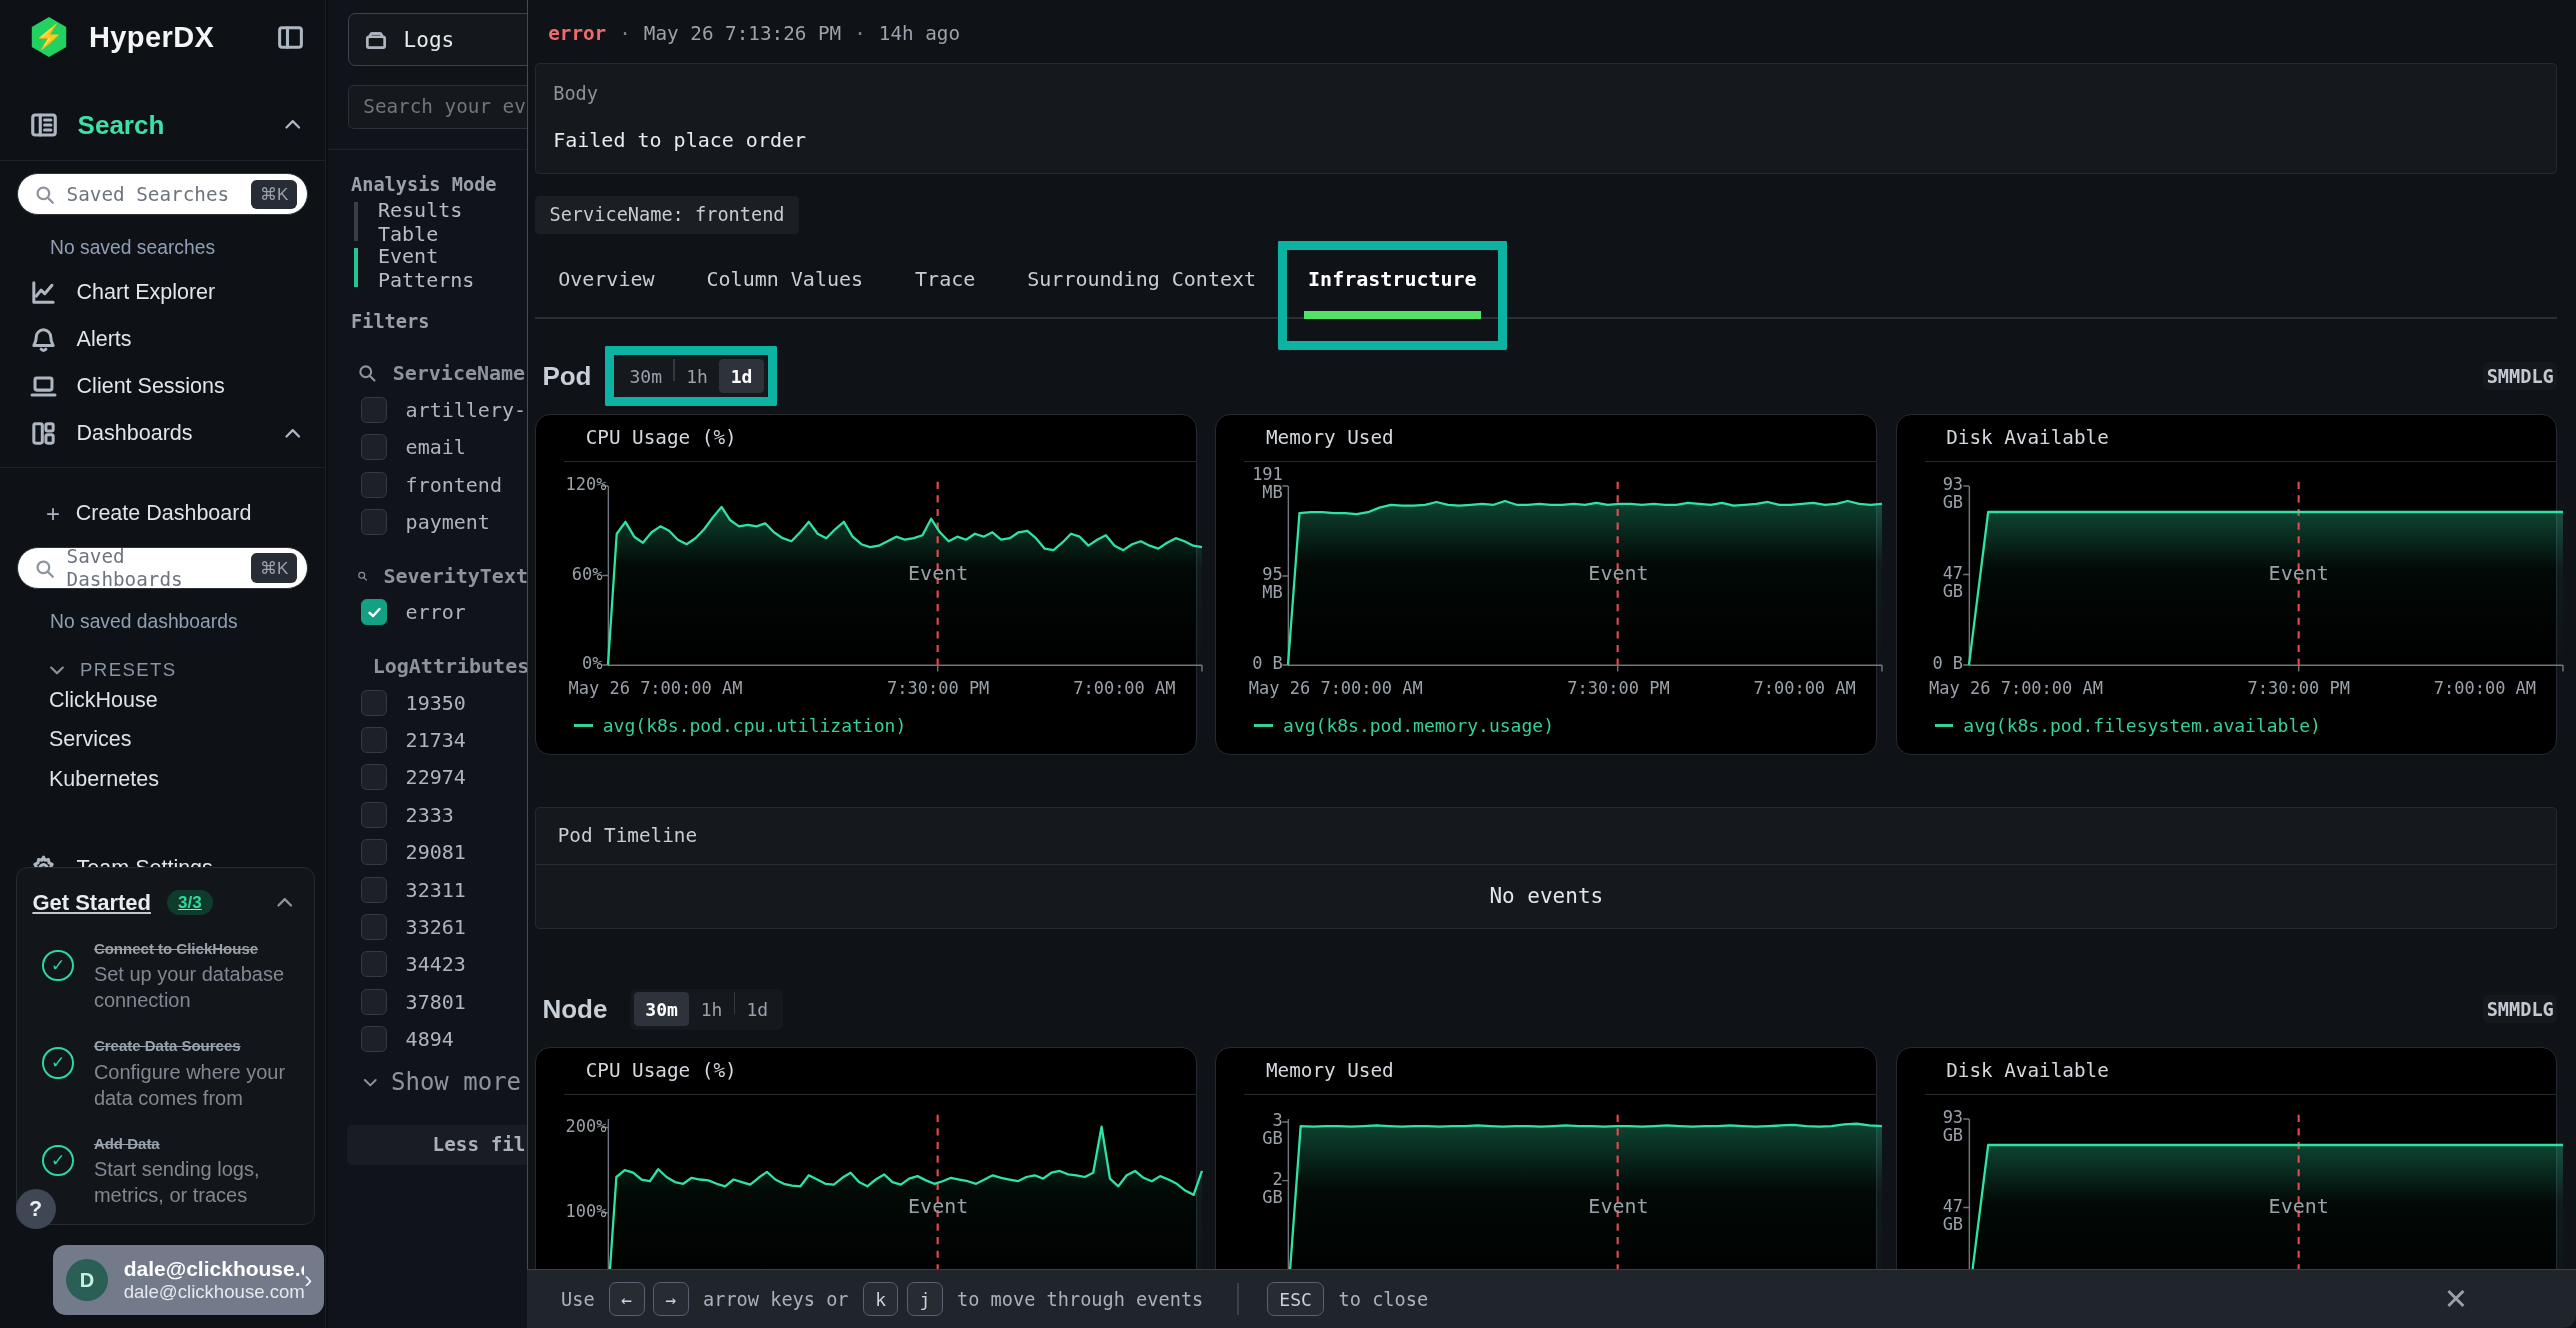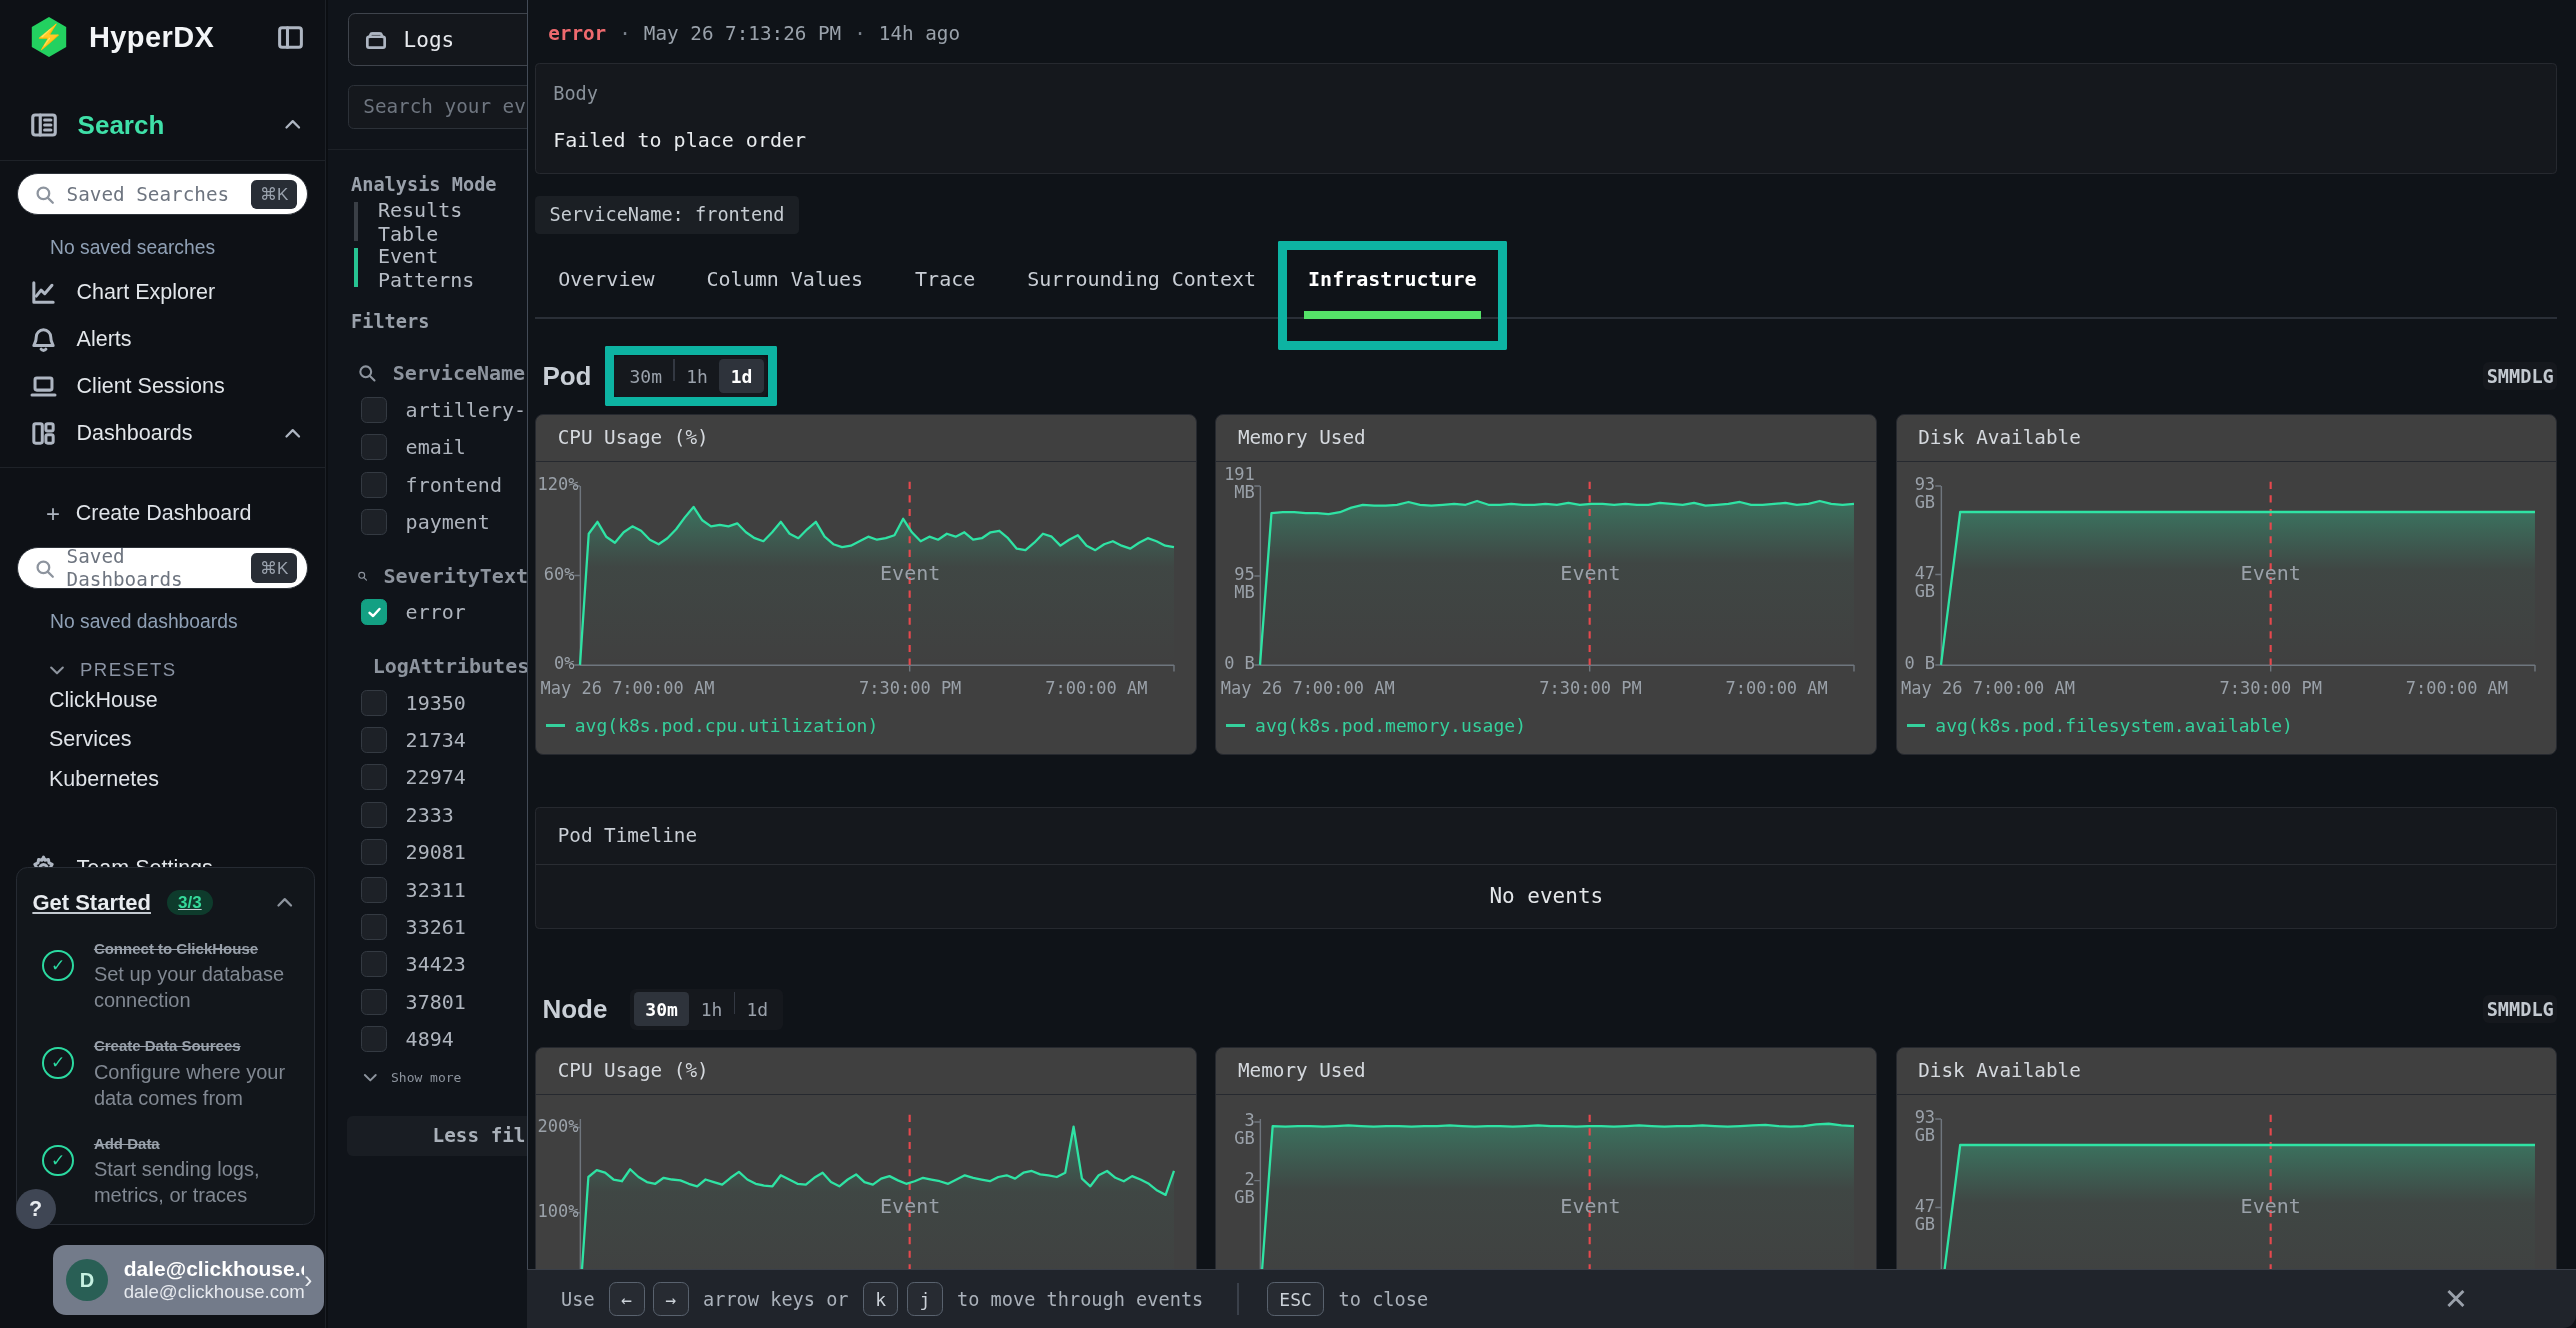--- a/index.html
+++ b/index.html
@@ -82,21 +82,21 @@
   .mid-divider { height:1.4px; background:#1d2127; margin-top:20px; }
   .mid-label { color:#9aa1ab; font-size:18.6px; font-weight:bold; margin:24px 0 0 23px; }
   .mode-item { display:flex; align-items:center; height:39px; margin:7.2px 0 0 26px; border-left:4.3px solid #3a3f46; padding-left:20px; color:#b7bdc6; font-size:20px; }
   .mode-item.active { border-left-color:#27c392; }
   .fgroup-head { display:flex; align-items:center; margin:29px 0 0 29px; color:#8d949e; font-size:20px; font-weight:bold; }
   .fgroup-head svg { margin-right:15.7px; }
   .fopt { display:flex; align-items:center; margin:11.4px 0 0 33px; }
   .cbx { width:26px; height:26px; border-radius:5.7px; background:#1d2127; border:1.4px solid #343a42; flex:0 0 auto; }
   .cbx.checked { background:#13a083; border-color:#13a083; display:flex; align-items:center; justify-content:center; }
   .fopt .olabel { margin-left:18.6px; color:#aeb4bd; font-size:20px; white-space:nowrap; }
-  .show-more { display:flex; align-items:center; margin:15.7px 0 0 33px; color:#8d949e; font-size:13px; }
+  .show-more { display:flex; align-items:center; margin:15.7px 0 0 33px; color:#8d949e; font-size:24px; }
   .show-more svg { margin-right:11.4px; }
   .less-filters { margin:29px 0 0 18.6px; width:236px; height:40px; background:#191d23; border-radius:5.7px;
     display:flex; align-items:center; color:#a9b0b9; font-size:19.3px; font-weight:bold; padding-left:86px; white-space:nowrap; }
 
   
   #overlay { position:absolute; left:527px; top:0; right:0; height:1328px; background:#0f1318;
     border-left:1.4px solid #434b57; overflow:hidden; }
   .ov-inner { padding:0 18.6px 0 7.2px; }
   .ev-head { display:flex; align-items:center; padding:21.5px 0 0 13px; font-size:19.3px; }
   .ev-level { color:#ef6a6e; font-weight:bold; }
@@ -119,21 +119,21 @@
   .seg { position:relative; display:flex; background:#15181d; border-radius:5.7px; padding:3.6px; margin-left:23px; }
   .seg .seg-btn { font-size:18px; color:#9aa1ab; padding:6.4px 11.4px; border-radius:4.3px; position:relative; }
   .seg .seg-btn.active { background:#2e333b; color:#ffffff; font-weight:bold; }
   .seg .seg-div { width:1.4px; height:21.5px; background:#333842; }
   .seg.annotated .annotate { left:-9.3px; right:-9.3px; top:-9.3px; bottom:-9.3px; }
   .metric-head .sp { flex:1; }
   .size-seg { display:flex; align-items:center; background:#15181d; border-radius:5.7px; padding:3.6px; }
   .size-seg .seg-btn { font-size:18.6px; font-weight:bold; }
 
   .charts-grid { display:grid; grid-template-columns:repeat(3,1fr); gap:18.6px; margin-top:17px; }
-  .chart-card { background:#404040; border:1.4px solid #26292f; border-radius:8px; min-height:341px; }
+  .chart-card { background:#000000; border:1.4px solid #26292f; border-radius:15px; min-height:341px;padding-left:28px; }
   .chart-card.node { height:401px; }
   .chart-head { height:47px; display:flex; align-items:center; padding-left:21.5px; border-bottom:1.4px solid #26292f;
     color:#d5d9de; font-size:19.3px; }
   .chart-body { position:relative; height:286px; }
   .plot { position:absolute; left:44px; top:24px; }
   .ytick { position:absolute; width:37px; left:1.4px; text-align:right; color:#9aa1a9; font-size:17px; line-height:1.05; }
   .xlabel { position:absolute; color:#9aa1a9; font-size:17px; white-space:nowrap; }
   .event-label { position:absolute; color:#9aa1a9; font-size:20px; transform:translateX(-50%); }
   .legend { position:absolute; left:10px; display:flex; align-items:center; color:#35d09c; font-size:18px; }
   .legend .dash { width:18.6px; height:2.9px; background:#35d09c; margin-right:10px; }

